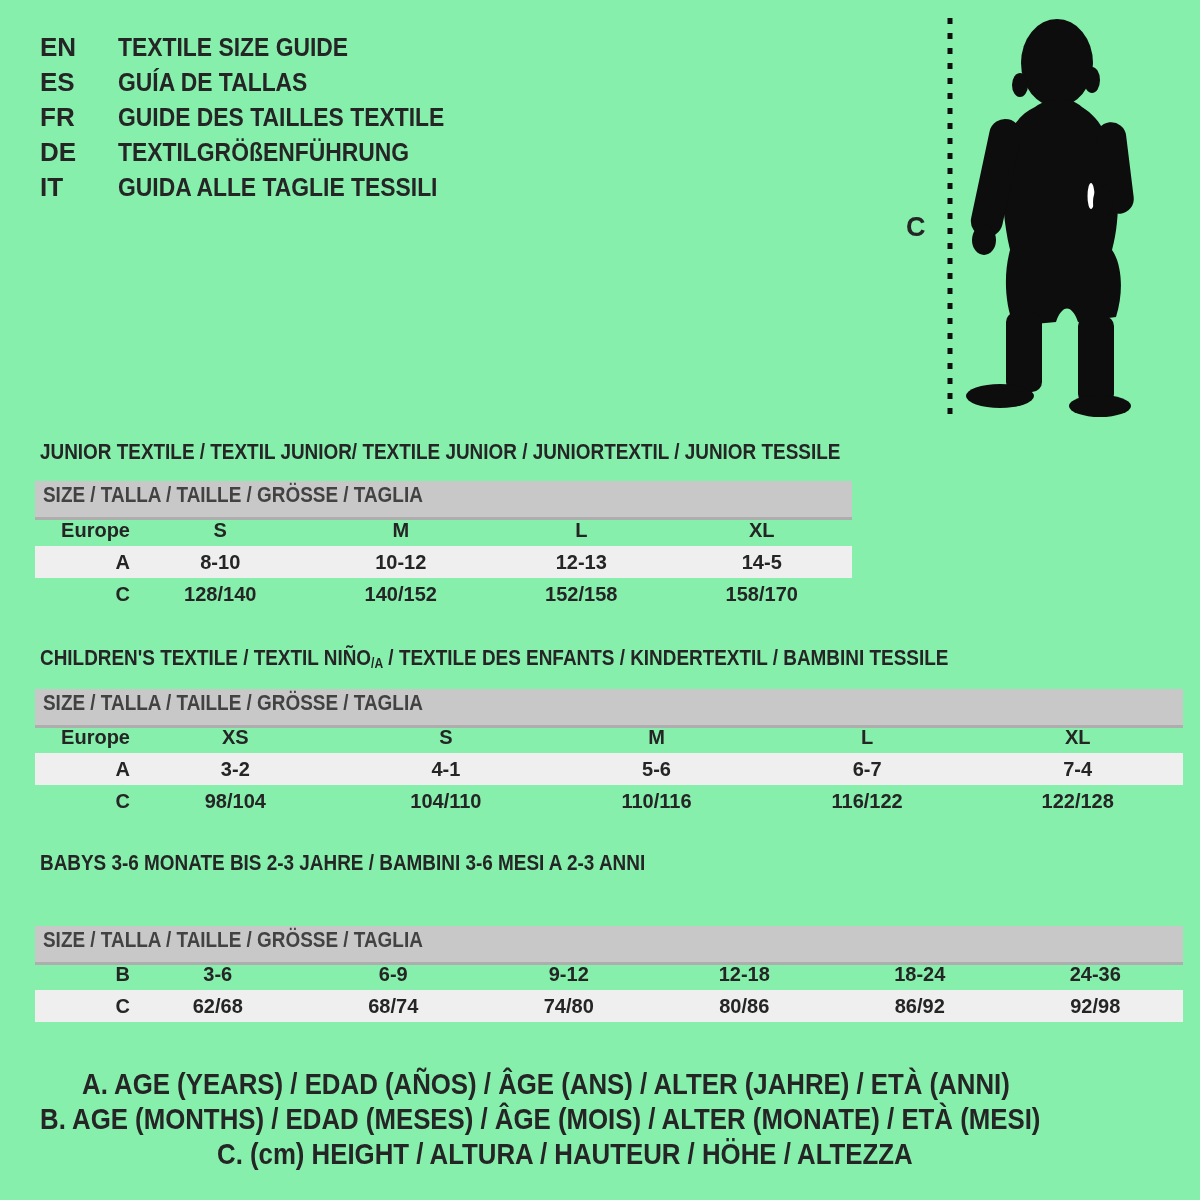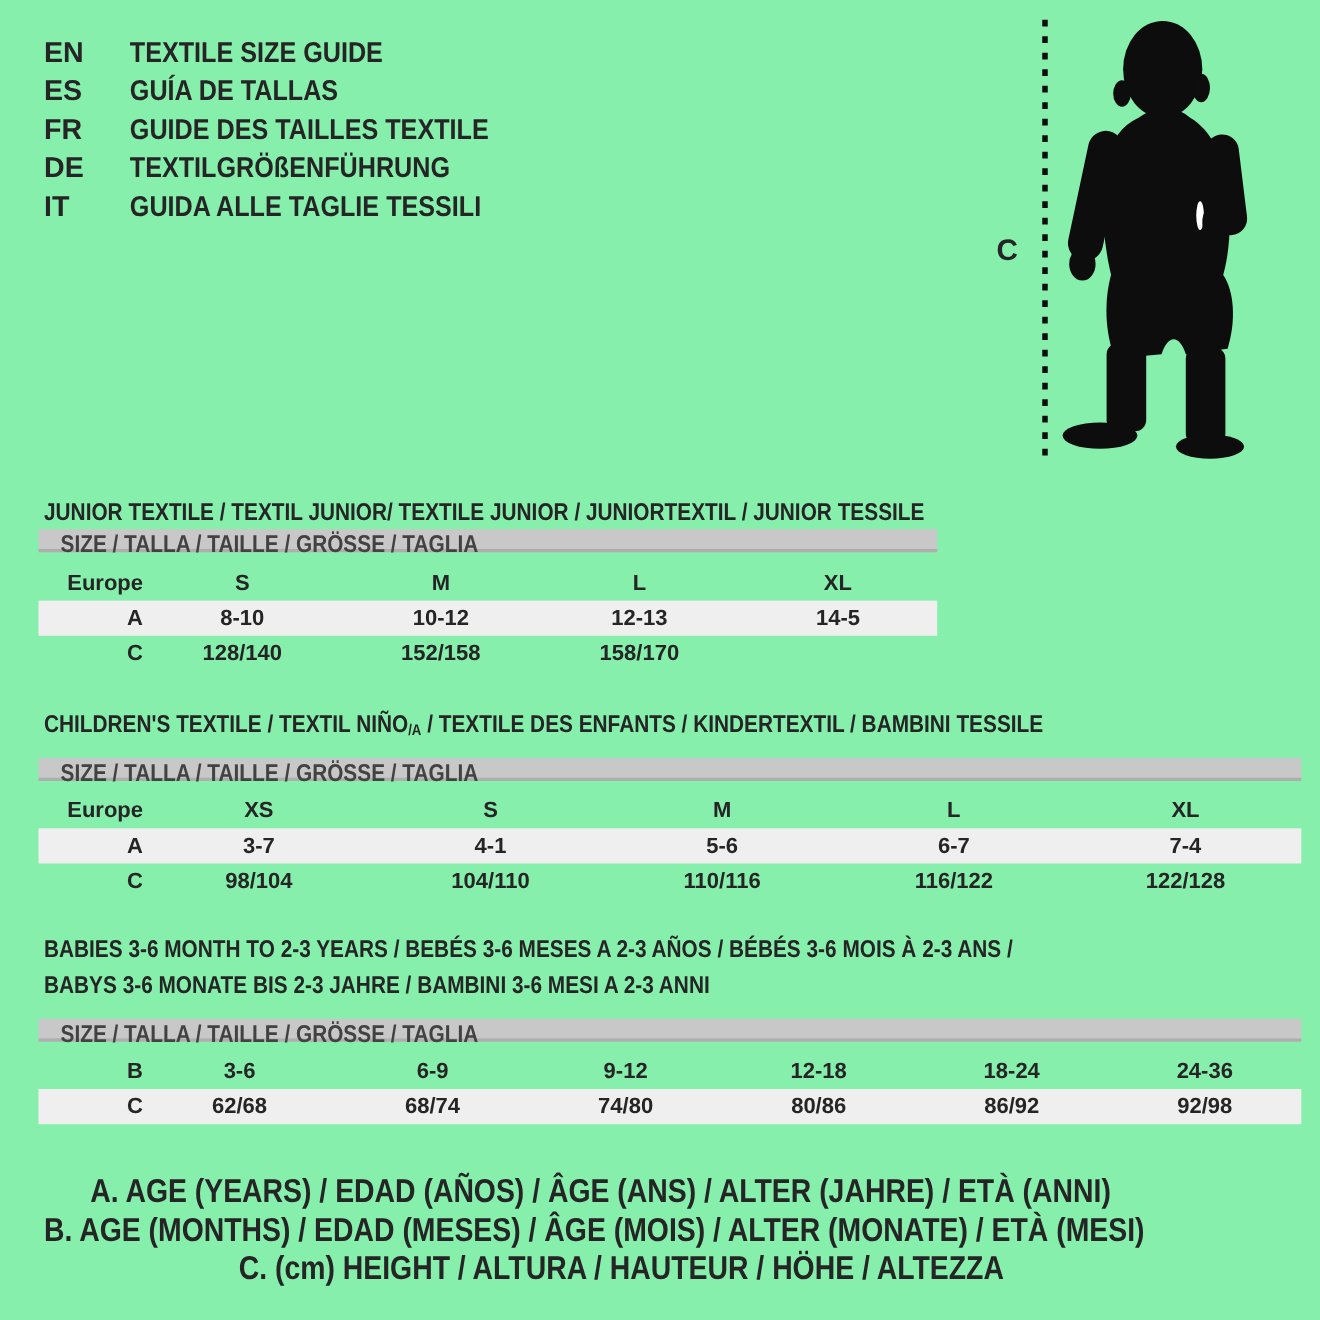--- a/index.html
+++ b/index.html
@@ -22,23 +22,23 @@
   .figure .dash{stroke:var(--ink,#0d0d0d);stroke-width:5;stroke-dasharray:6 9;}
   .c-label{position:absolute;left:906px;top:212px;font-size:27px;}
 
   
   .sec-title{position:absolute;left:40px;font-size:22px;white-space:nowrap;}
   .sec-title .sub{font-size:14px;position:relative;top:3px;}
   .two-line{line-height:33px;}
 
   
   .size-bar{
-    position:absolute;left:35px;height:21px;line-height:28px;
+    position:absolute;left:35px;height:39px;line-height:28px;
     background:var(--bar,#c8c8c8);border-bottom:3px solid var(--barEdge,#aeaeae);
-    font-size:22px;color:var(--barText,#424242);padding-left:20px;box-sizing:border-box;
+    font-size:22px;color:var(--barText,#424242);padding-left:8px;box-sizing:border-box;
     white-space:nowrap;overflow:visible;
   }
 
   
   .table{position:absolute;left:35px;font-size:20px;}
   .trow{display:grid;height:32px;line-height:32px;}
   .cols4 .trow{grid-template-columns:95px repeat(4,1fr);}
   .cols5 .trow{grid-template-columns:95px repeat(5,1fr);}
   .cols6 .trow{grid-template-columns:95px repeat(6,1fr);}
   .trow.stripe{background:var(--stripe,#efefef);}
@@ -91,21 +91,21 @@
       <ellipse class="ink" cx="165" cy="192" rx="10" ry="16"></ellipse>
       <path class="ink" d="M72,240 L174,240 C184,254 186,282 178,307 L140,312 C134,294 124,294 118,312 L76,316 C66,292 66,262 72,240 Z"></path>
       <rect class="ink" x="68" y="302" width="36" height="80" rx="10"></rect>
       <rect class="ink" x="140" y="306" width="36" height="88" rx="10"></rect>
       <ellipse class="ink" cx="62" cy="386" rx="34" ry="12"></ellipse>
       <ellipse class="ink" cx="162" cy="396" rx="31" ry="11"></ellipse>
     </g>
   </svg>
   <div class="c-label">C</div>
 
-  <div class="sec-title" style="top:453px">
+  <div class="sec-title" style="top:439px">
     <span class="cond">JUNIOR TEXTILE / TEXTIL JUNIOR/ TEXTILE JUNIOR / JUNIORTEXTIL / JUNIOR TESSILE</span>
   </div>
   <div class="size-bar" style="top:481px;width:817px">
     <span class="cond">SIZE / TALLA / TAILLE / GRÖSSE / TAGLIA</span>
   </div>
   <div class="table cols4" style="top:514px;width:817px">
       <div class="trow">
         <div class="tcell tlabel">Europe</div>
         <div class="tcell">S</div>
         <div class="tcell">M</div>
@@ -115,20 +115,21 @@
       <div class="trow stripe">
         <div class="tcell tlabel">A</div>
         <div class="tcell">8-10</div>
         <div class="tcell">10-12</div>
         <div class="tcell">12-13</div>
         <div class="tcell">14-5</div>
       </div>
       <div class="trow">
         <div class="tcell tlabel">C</div>
         <div class="tcell">128/140</div>
+        <div class="tcell">140/152</div>
         <div class="tcell">152/158</div>
         <div class="tcell">158/170</div>
       </div>
     </div>
 
   <div class="sec-title" style="top:645px">
     <span class="cond"><span>CHILDREN'S TEXTILE / TEXTIL NIÑO</span><span class="sub">/A</span><span> / TEXTILE DES ENFANTS / KINDERTEXTIL / BAMBINI TESSILE</span></span>
   </div>
   <div class="size-bar" style="top:689px;width:1148px">
     <span class="cond">SIZE / TALLA / TAILLE / GRÖSSE / TAGLIA</span>
@@ -137,38 +138,37 @@
       <div class="trow">
         <div class="tcell tlabel">Europe</div>
         <div class="tcell">XS</div>
         <div class="tcell">S</div>
         <div class="tcell">M</div>
         <div class="tcell">L</div>
         <div class="tcell">XL</div>
       </div>
       <div class="trow stripe">
         <div class="tcell tlabel">A</div>
-        <div class="tcell">3-7</div>
+        <div class="tcell">3-2</div>
         <div class="tcell">4-1</div>
         <div class="tcell">5-6</div>
         <div class="tcell">6-7</div>
         <div class="tcell">7-4</div>
       </div>
       <div class="trow">
         <div class="tcell tlabel">C</div>
         <div class="tcell">98/104</div>
         <div class="tcell">104/110</div>
         <div class="tcell">110/116</div>
         <div class="tcell">116/122</div>
         <div class="tcell">122/128</div>
       </div>
     </div>
 
   <div class="sec-title two-line" style="top:846px">
-    <div><span class="cond">BABIES 3-6 MONTH TO 2-3 YEARS / BEBÉS 3-6 MESES A 2-3 AÑOS / BÉBÉS 3-6 MOIS À 2-3 ANS /</span></div>
     <div><span class="cond">BABYS 3-6 MONATE BIS 2-3 JAHRE / BAMBINI 3-6 MESI A 2-3 ANNI</span></div>
   </div>
   <div class="size-bar" style="top:926px;width:1148px">
     <span class="cond">SIZE / TALLA / TAILLE / GRÖSSE / TAGLIA</span>
   </div>
   <div class="table cols6" style="top:958px;width:1148px">
       <div class="trow">
         <div class="tcell tlabel">B</div>
         <div class="tcell">3-6</div>
         <div class="tcell">6-9</div>

